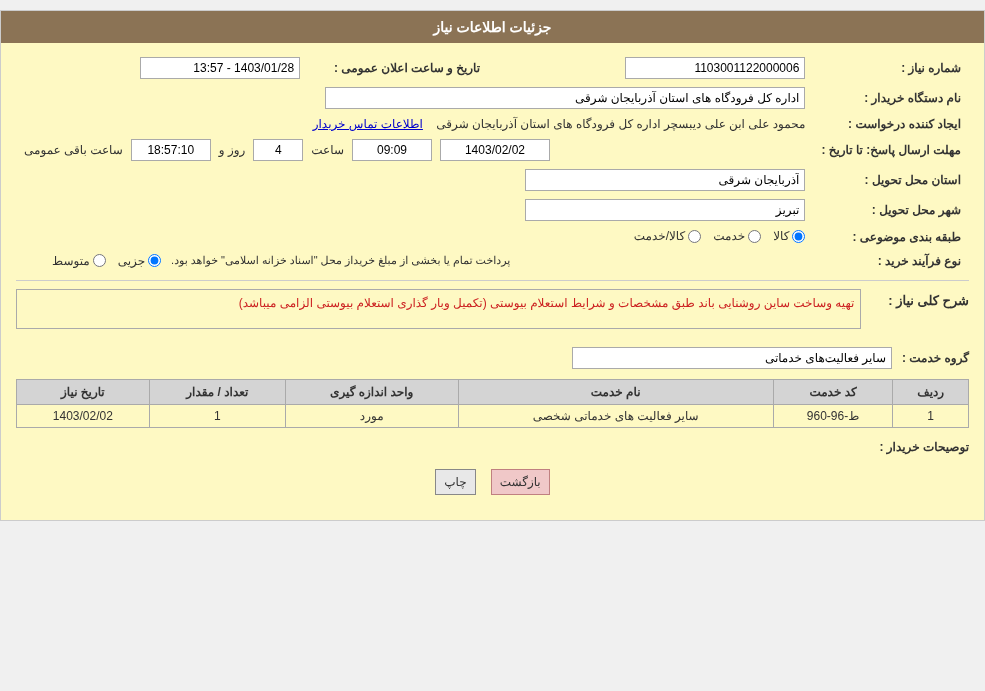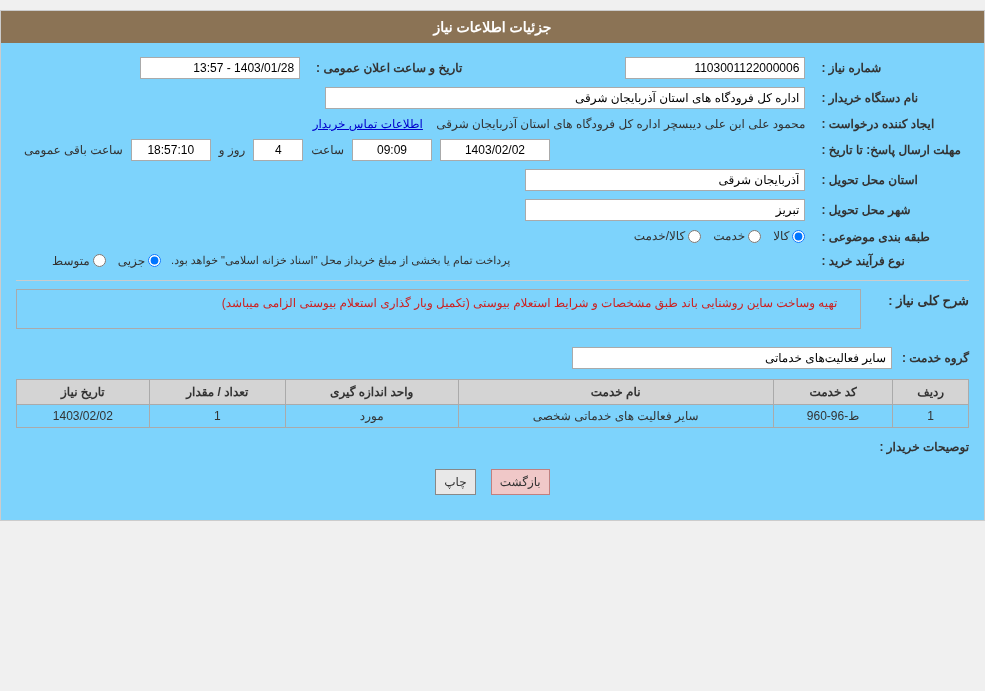--- a/index.html
+++ b/index.html
@@ -6,21 +6,21 @@
     body {
       font-family: Tahoma, Arial, sans-serif;
       font-size: 12px;
       background: #f0f0f0;
       direction: rtl;
       color: #333;
     }
     .page-wrapper {
       max-width: 985px;
       margin: 10px auto;
-      background: #7dd3fc;
+      background: #fef9c3;
       border: 1px solid #ccc;
     }
     .header-bar {
       background: #8B7355;
       color: #fff;
       text-align: center;
       padding: 8px 10px;
       font-size: 14px;
       font-weight: bold;
     }
@@ -31,21 +31,21 @@
       width: 100%;
       border-collapse: collapse;
       margin-bottom: 8px;
     }
     .info-table td {
       padding: 4px 8px;
       vertical-align: middle;
       font-size: 12px;
     }
     .label-cell {
-      text-align: left;
+      text-align: right;
       color: #333;
       white-space: nowrap;
       font-weight: bold;
       width: 150px;
     }
     .value-cell {
       text-align: right;
     }
     .input-field {
       border: 1px solid #aaa;
@@ -91,21 +91,21 @@
       background: #fff;
       color: #333;
       font-size: 13px;
       font-weight: bold;
       padding: 6px 8px;
       margin-top: 10px;
       margin-bottom: 5px;
     }
     .border-box {
       border: 1px solid #aaa;
-      padding: 6px 23px;
+      padding: 6px 6px;
       margin-bottom: 8px;
       font-size: 12px;
       text-align: right;
       min-height: 40px;
       color: #cc0000;
       direction: rtl;
     }
     .services-section {
       margin-top: 10px;
     }

